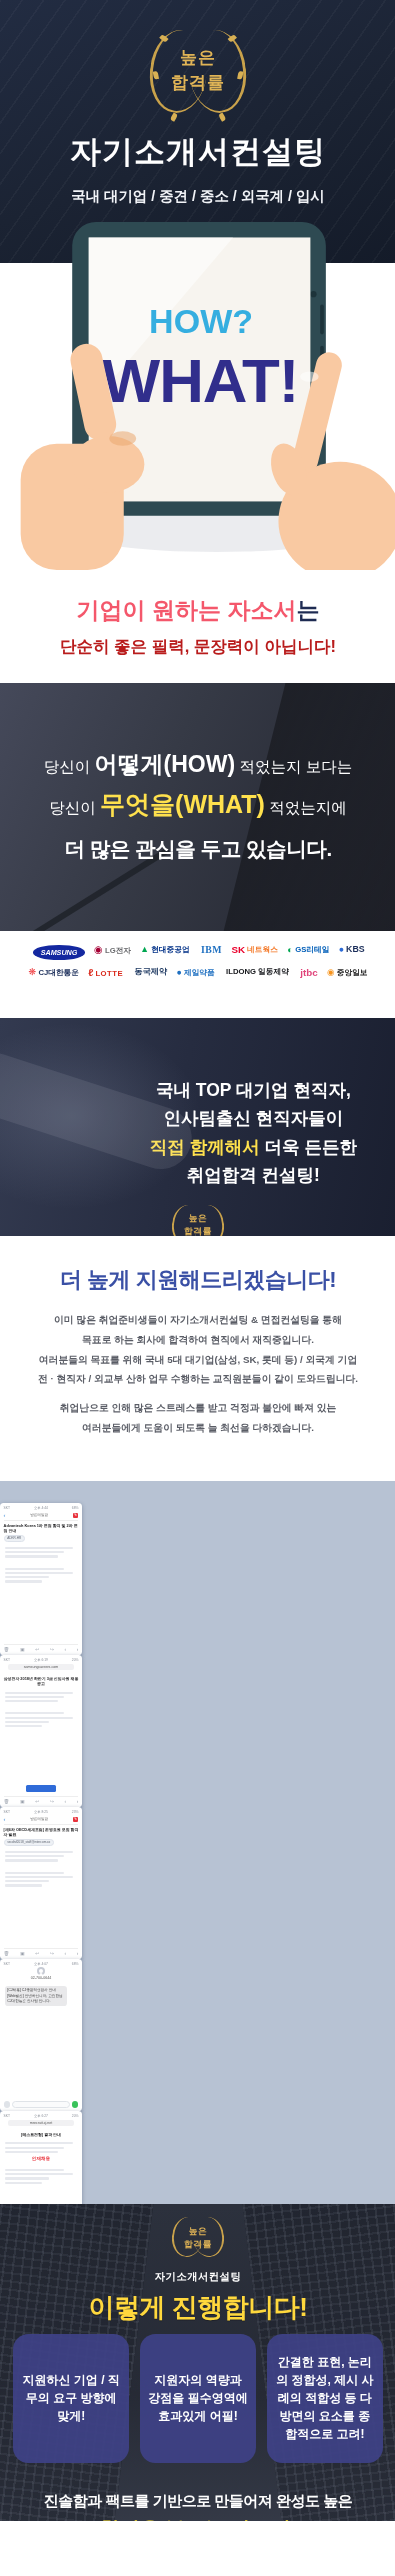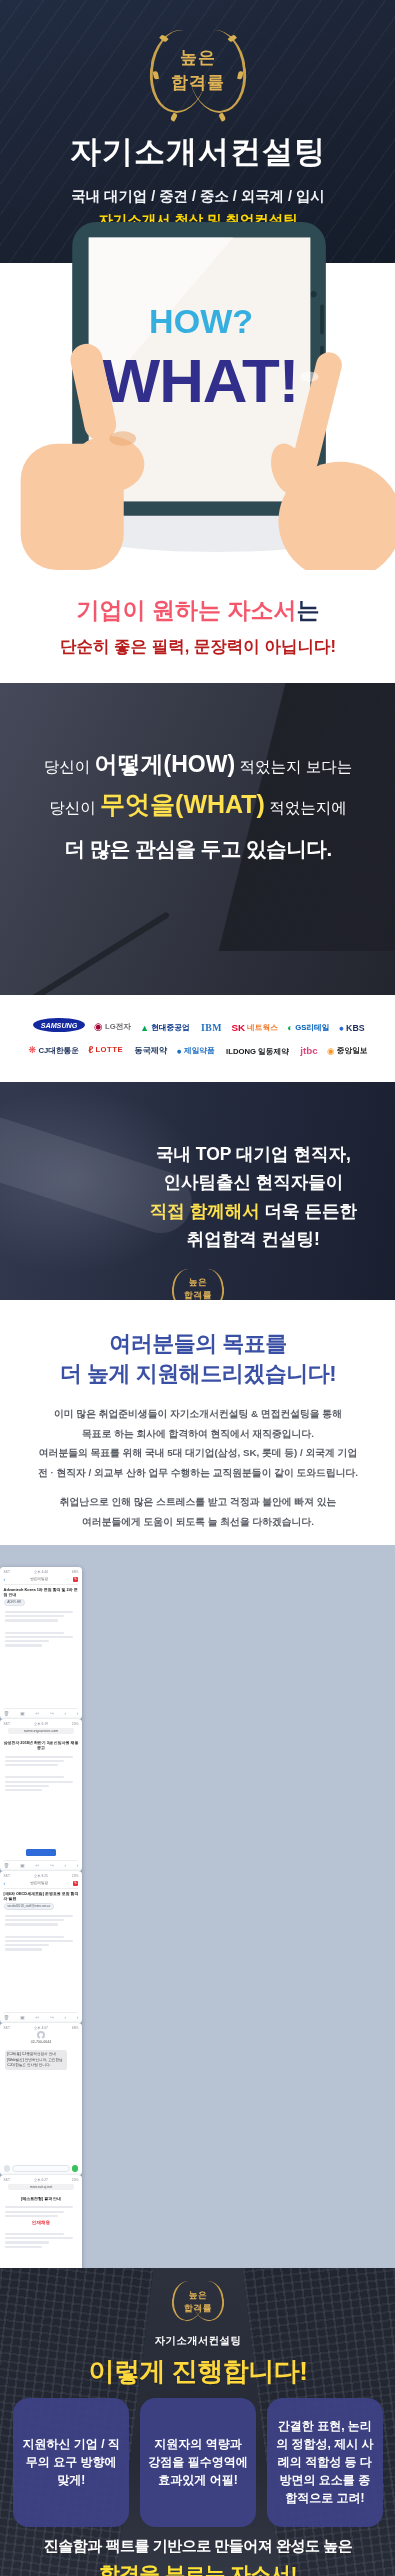--- a/index.html
+++ b/index.html
@@ -34,37 +34,37 @@
   .tablet-svg{position:absolute;top:-41px;left:0;}
 
   
   .statement{height:113px;text-align:center;padding-top:25px;background:#fff;}
   .st-h1{font-size:23px;font-weight:900;}
   .st-h1 .red{color:#f4576b;}
   .st-h1 .navy{color:#1e2b52;}
   .st-h2{font-size:16.5px;font-weight:800;color:#b91c1c;margin-top:10.3px;}
 
   
-  .pen{height:312px;background:
+  .pen{height:248px;background:
       linear-gradient(115deg,#45495a 0%,#363a46 40%,#2a2d38 75%,#23252e 100%);
       position:relative;text-align:center;color:#fff;padding-top:66px;overflow:hidden;}
   .pen::before{content:"";position:absolute;left:-31px;bottom:20.6px;width:216px;height:6.2px;
       background:#1d2027;border-radius:3.1px;transform:rotate(-32deg);opacity:.8;}
   .pen::after{content:"";position:absolute;right:-72px;top:0;width:216px;height:268px;
       background:linear-gradient(100deg,rgba(0,0,0,.38),rgba(0,0,0,.1));transform:skewX(-14deg);}
   .pen .ln{position:relative;z-index:2;}
   .pen .ln1,.pen .ln2{font-size:15.5px;font-weight:500;}
   .pen .ln1 b{font-size:23px;font-weight:900;}
   .pen .ln2{margin-top:8.2px;}
   .pen .ln2 b{font-size:25px;font-weight:900;color:#ffe14d;}
   .pen .ln3{font-size:20.6px;font-weight:700;margin-top:13.4px;letter-spacing:-0.5px;}
 
   
   .logos{height:87px;background:#fff;padding-top:14.4px;}
-  .logo-row{display:flex;justify-content:center;align-items:flex-end;gap:9.3px;height:23px;}
+  .logo-row{display:flex;justify-content:center;align-items:flex-start;gap:9.3px;height:23px;}
   .logo-item{display:inline-flex;align-items:center;gap:2.1px;white-space:nowrap;}
   .logo-mark{font-weight:900;font-size:8.8px;line-height:1;}
   .logo-label{font-weight:800;font-size:7.7px;line-height:1;}
 
   
   .hshake{height:218px;position:relative;color:#fff;overflow:hidden;background:
       radial-gradient(ellipse 216px 155px at 18% 45%, rgba(190,200,225,.18), transparent 60%),
       linear-gradient(100deg,#333a50 0%,#262c40 45%,#1a1f30 100%);}
   .hshake::before{content:"";position:absolute;left:-41px;top:62px;width:237px;height:62px;
       background:rgba(225,230,240,.10);border-radius:31px;transform:rotate(18deg);}
@@ -140,21 +140,21 @@
   .tower.tl{left:-36px;transform:rotate(7deg);}
   .tower.tr{right:-36px;transform:rotate(-7deg);}
   .process .inner{position:relative;z-index:2;padding-top:10.3px;}
   .process .brand{font-size:10.3px;font-weight:900;letter-spacing:0.5px;margin-top:2.1px;}
   .process .head{font-size:26px;font-weight:900;color:#ffd83d;margin-top:5.2px;letter-spacing:-0.5px;
       text-shadow:0 1px 0 rgba(0,0,0,.25);}
   .cards{display:flex;justify-content:center;gap:11.3px;margin-top:9.3px;padding:0 13.4px;}
   .pcard{width:120px;height:129px;background:rgba(62,66,134,.93);border-radius:15.5px;
       display:flex;align-items:center;justify-content:center;padding:7.2px;}
   .pcard .t{font-size:12px;font-weight:800;line-height:1.5;text-align:center;}
-  .process .close1{font-size:15px;font-weight:900;margin-top:10px;letter-spacing:-0.5px;}
+  .process .close1{font-size:15px;font-weight:900;margin-top:29px;letter-spacing:-0.5px;}
   .process .close2{font-size:20.6px;font-weight:900;color:#ffe233;margin-top:4.1px;letter-spacing:-0.5px;}
 
   
   .service{height:185px;background:#fff;text-align:center;padding-top:18.5px;}
 </style>
 </head>
 <body>
 
 <div class="page">
 
@@ -162,21 +162,20 @@
     <div class="laurel">
       <span class="arc l"></span>
       <span class="arc r"></span>
       <span class="leaf lf1"></span><span class="leaf lf2"></span>
       <span class="leaf lf3"></span><span class="leaf lf4"></span>
       <span class="leaf lf5"></span><span class="leaf lf6"></span>
       <span class="btxt"><span>높은</span><br><span>합격률</span></span>
     </div>
     <div class="hero-title">자기소개서컨설팅</div>
     <div class="hero-sub1">국내 대기업 / 중견 / 중소 / 외국계 / 입시</div>
-    <div class="hero-sub2">자기소개서 첨삭 및 취업컨설팅</div>
   </section>
 
   <section class="tablet-zone">
     <svg class="tablet-svg" width="396" height="348" viewBox="0 0 768 675">
       <ellipse cx="420" cy="600" rx="280" ry="40" fill="rgba(90,100,120,0.12)"></ellipse>
       <rect x="140" y="0" width="492" height="570" rx="46" fill="#2e4a52"></rect>
       <rect x="621" y="160" width="7" height="58" rx="3.5" fill="#1d333a"></rect>
       <rect x="621" y="240" width="7" height="92" rx="3.5" fill="#1d333a"></rect>
       <circle cx="608" cy="140" r="6" fill="#1d333a"></circle>
       <rect x="172" y="30" width="430" height="512" fill="#f7f4ef"></rect>
@@ -306,21 +305,20 @@
         <span class="arc l"></span>
         <span class="arc r"></span>
         <span class="btxt"><span>높은</span><br><span>합격률</span></span>
       </div>
       <div class="hs-brand">자기소개서컨설팅</div>
     </div>
   </section>
 
   <section class="goals">
     <div class="h">
-      <div>여러분들의 목표를</div>
       <div>더 높게 지원해드리겠습니다!</div>
     </div>
     <div class="p1">
       <p>이미 많은 취업준비생들이 자기소개서컨설팅 &amp; 면접컨설팅을 통해</p>
       <p>목표로 하는 회사에 합격하여 현직에서 재직중입니다.</p>
       <p>여러분들의 목표를 위해 국내 5대 대기업(삼성, SK, 롯데 등) / 외국계 기업</p>
       <p>전 · 현직자 / 외교부 산하 업무 수행하는 교직원분들이 같이 도와드립니다.</p>
     </div>
     <div class="p2">
       <p>취업난으로 인해 많은 스트레스를 받고 걱정과 불안에 빠져 있는</p>

